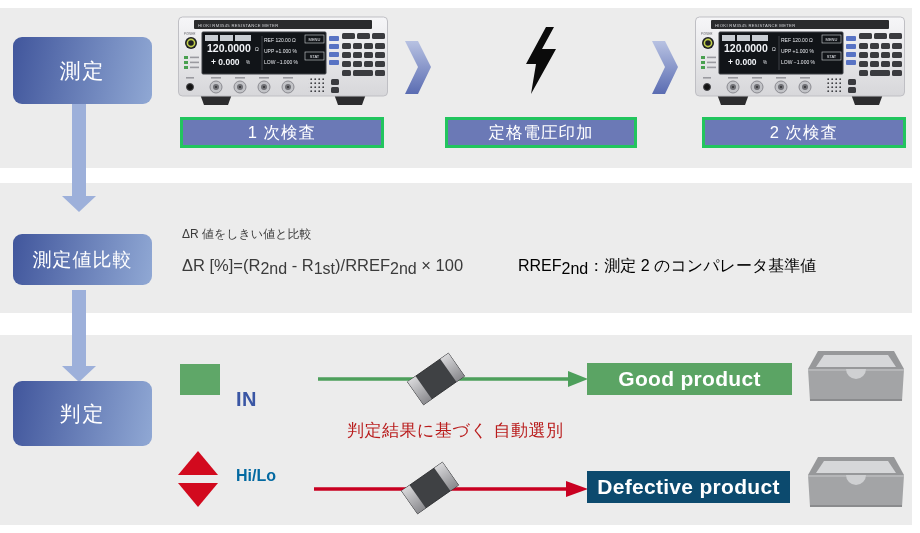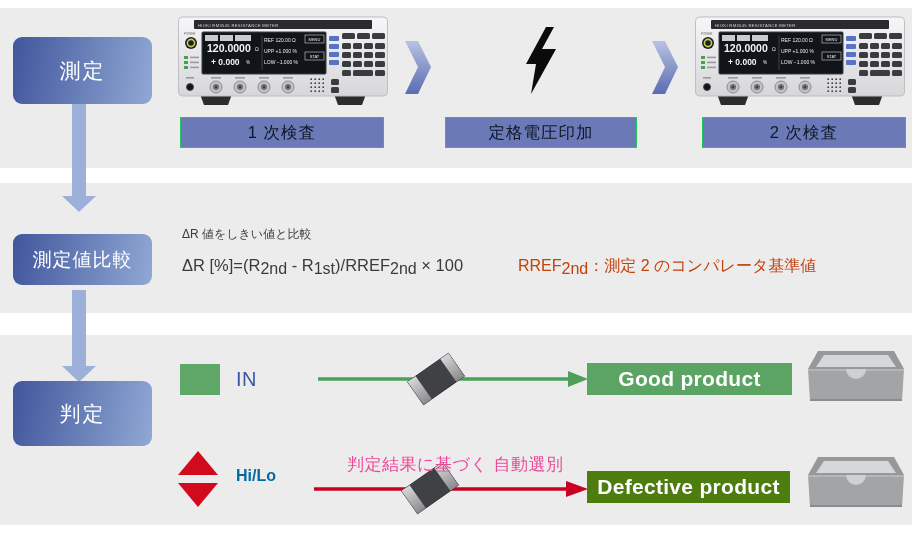--- a/index.html
+++ b/index.html
@@ -19,54 +19,54 @@
   .fb3{top:381px;height:65px;font-size:21px;}
 
   .stem{position:absolute;left:72px;width:14px;background:#9db0da;}
   .stem1{top:104px;height:92px;}
   .stem2{top:290px;height:76px;}
   .head{position:absolute;left:62px;width:0;height:0;border-left:17px solid transparent;
     border-right:17px solid transparent;border-top:16px solid #9db0da;}
   .head1{top:196px;}
   .head2{top:366px;}
 
-  .bar{position:absolute;height:31px;background:#6b79b6;border:1px solid #22c55e;
-    box-sizing:border-box;color:#0f172a;font-size:16.5px;display:flex;align-items:center;
+  .bar{position:absolute;height:31px;background:#6b79b6;border:3px solid #22c55e;
+    box-sizing:border-box;color:#ffffff;font-size:16.5px;display:flex;align-items:center;
     justify-content:center;letter-spacing:1px;}
   .bar1{left:180px;top:117px;width:204px;}
   .bar2{left:445px;top:117px;width:192px;}
   .bar3{left:702px;top:117px;width:204px;}
 
   .instr{position:absolute;width:210px;height:92px;top:14px;}
   .instr1{left:178px;}
   .instr2{left:695px;}
   .chev{position:absolute;top:41px;width:27px;height:53px;}
   .chev1{left:404px;} .chev2{left:651px;}
   .bolt{position:absolute;left:522px;top:27px;width:36px;height:67px;}
 
   .cmp-line1{position:absolute;left:182px;top:226px;font-size:12px;color:#3b3b3b;}
   .formula{position:absolute;left:182px;top:256px;font-size:16.5px;color:#3b3b3b;white-space:pre;}
   .formula sub,.note sub{font-size:16px;vertical-align:-3px;}
-  .note{position:absolute;left:518px;top:256px;font-size:16px;color:#c2410c;white-space:pre;}
+  .note{position:absolute;left:518px;top:256px;font-size:16px;color:#000000;white-space:pre;}
 
   .in-square{position:absolute;left:180px;top:364px;width:40px;height:31px;background:#5fa768;}
-  .in-label{position:absolute;left:236px;top:368px;font-size:20px;font-weight:normal;color:#3a56a4;letter-spacing:.5px;}
+  .in-label{position:absolute;left:236px;top:388px;font-size:20px;font-weight:bold;color:#3a56a4;letter-spacing:.5px;}
   .hilo-tris{position:absolute;left:178px;top:451px;width:40px;height:56px;}
   .hilo-label{position:absolute;left:236px;top:467px;font-size:16px;font-weight:bold;color:#0369a1;}
-  .caption{position:absolute;left:347px;top:419px;font-size:17px;color:#ec4899;letter-spacing:.5px;margin-top:34px;}
+  .caption{position:absolute;left:347px;top:419px;font-size:17px;color:#b91c1c;letter-spacing:.5px;}
 
   .arrow-green{position:absolute;left:318px;top:369px;}
   .arrow-red{position:absolute;left:314px;top:478px;}
   .chip1{position:absolute;left:404px;top:345px;}
   .chip2{position:absolute;left:398px;top:454px;}
 
   .result-box{position:absolute;height:32px;color:#ffffff;font-size:21px;font-weight:bold;
     display:flex;align-items:center;justify-content:center;letter-spacing:.3px;}
   .good{left:587px;top:363px;width:205px;background:#5ba464;}
-  .bad{left:587px;top:471px;width:203px;background:#4d7c0f;}
+  .bad{left:587px;top:471px;width:203px;background:#0c4a6e;}
   .tray1{position:absolute;left:806px;top:349px;}
   .tray2{position:absolute;left:806px;top:455px;}
 </style>
 </head>
 <body>
 
 <div class="canvas">
 
   <svg width="0" height="0" style="position:absolute" aria-hidden="true">
     <defs>

